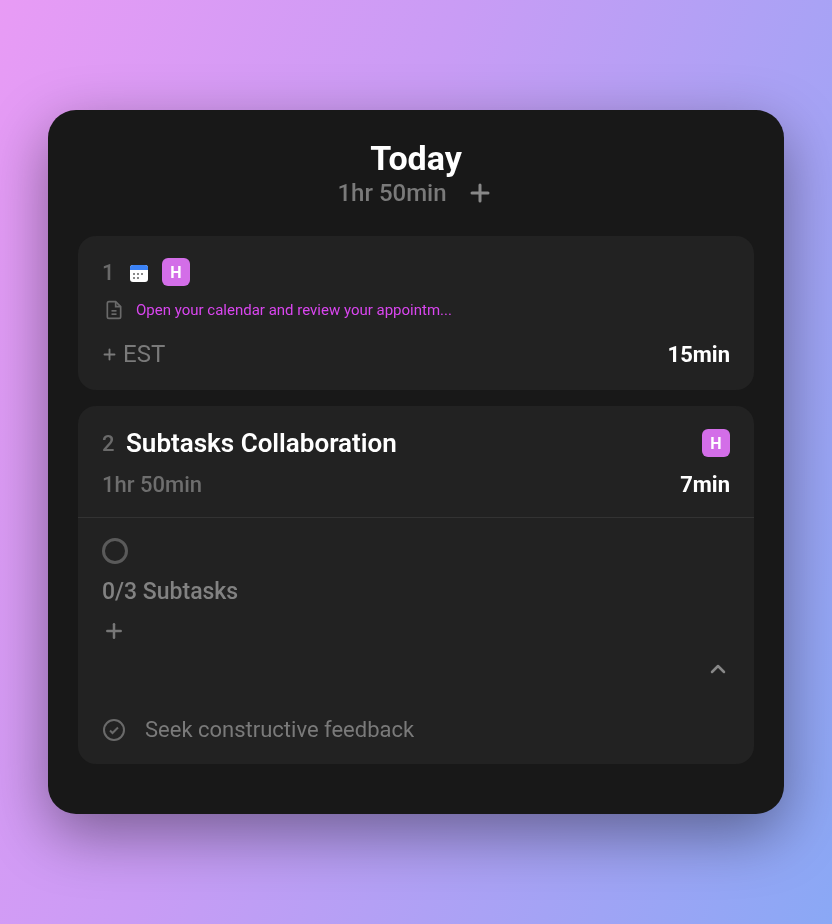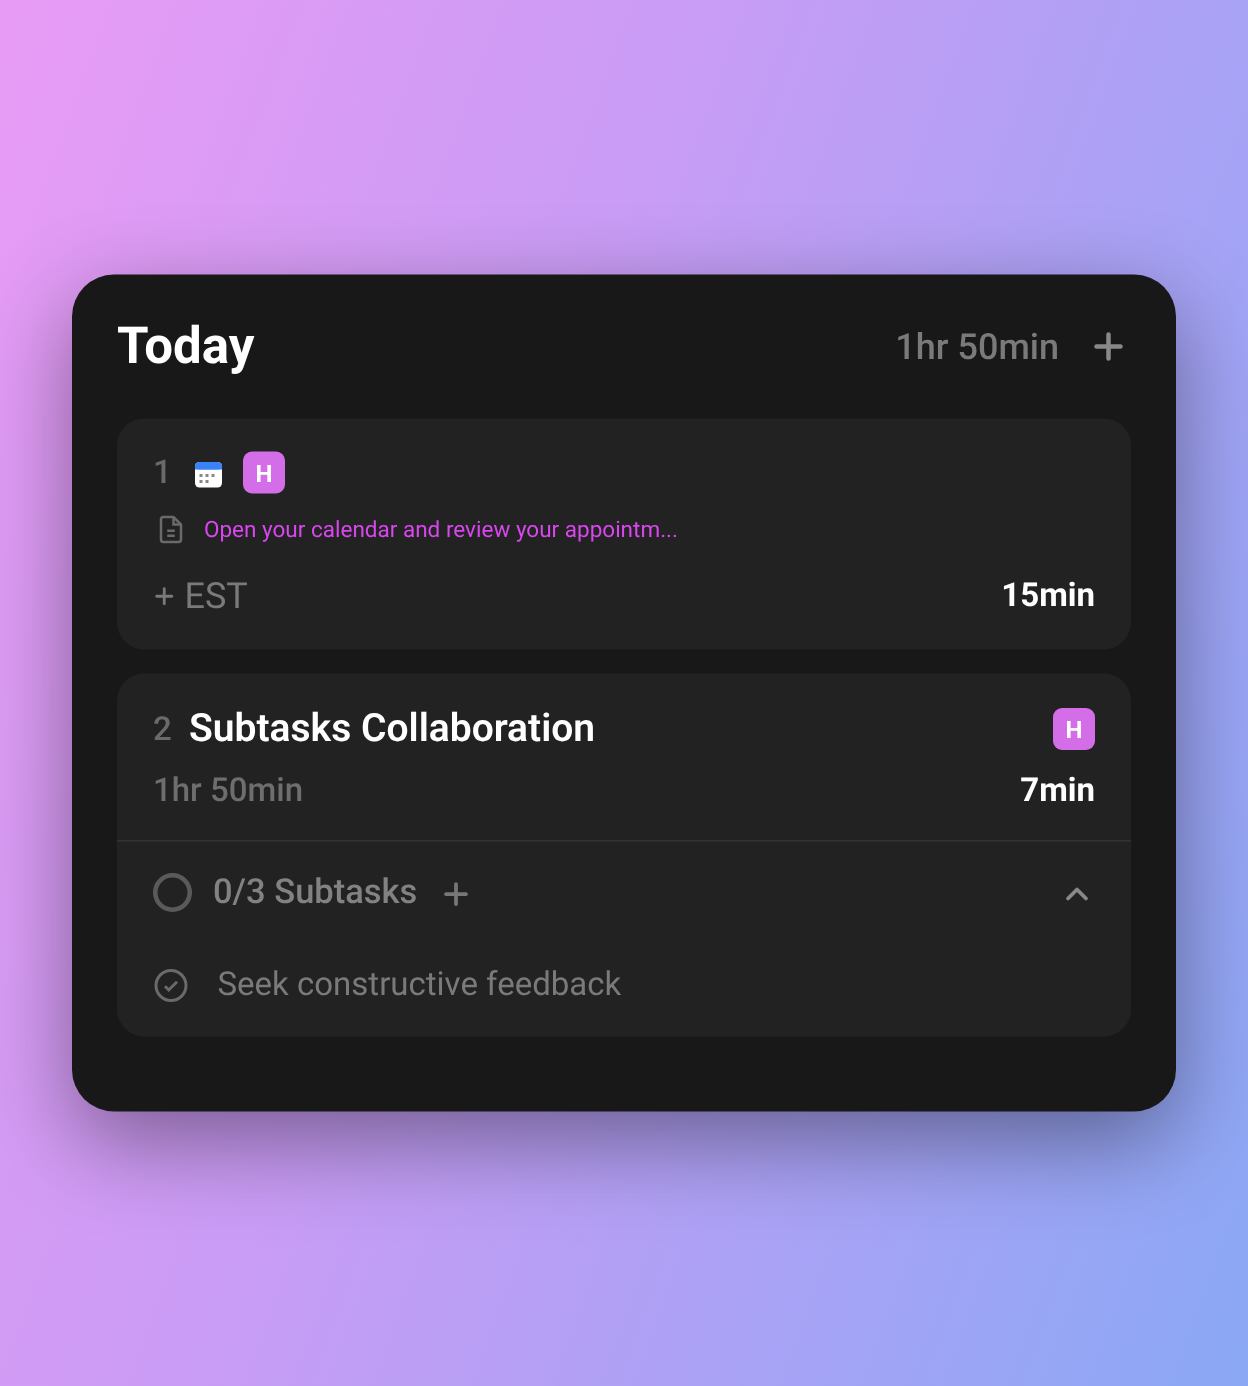--- a/index.html
+++ b/index.html
@@ -15,22 +15,22 @@
     .panel {
       width: 736px;
       background: #181818;
       border-radius: 28px;
       padding: 28px 30px 34px 30px;
       box-shadow: 0 20px 60px rgba(0,0,0,0.4);
     }
     .header {
       display: flex;
       align-items: center;
-      justify-content: space-between;
       margin-bottom: 28px;
+      flex-direction: column;
     }
     .title {
       font-size: 34px;
       font-weight: 700;
       color: #fff;
     }
     .header-right {
       display: flex;
       align-items: center;
       gap: 18px;
@@ -162,23 +162,24 @@
       color: #6e6e6e;
       font-weight: 500;
     }
     .divider {
       height: 1px;
       background: #333;
       margin: 0 -24px 20px -24px;
     }
     .subtasks-header {
       display: flex;
-      align-items: flex-end;
+      align-items: flex-start;
       gap: 14px;
       margin-bottom: 36px;
+      flex-direction: column;
     }
     .circle-check {
       width: 26px;
       height: 26px;
       border: 3px solid #5a5a5a;
       border-radius: 50%;
       cursor: pointer;
     }
     .subtasks-label {
       font-size: 23px;

